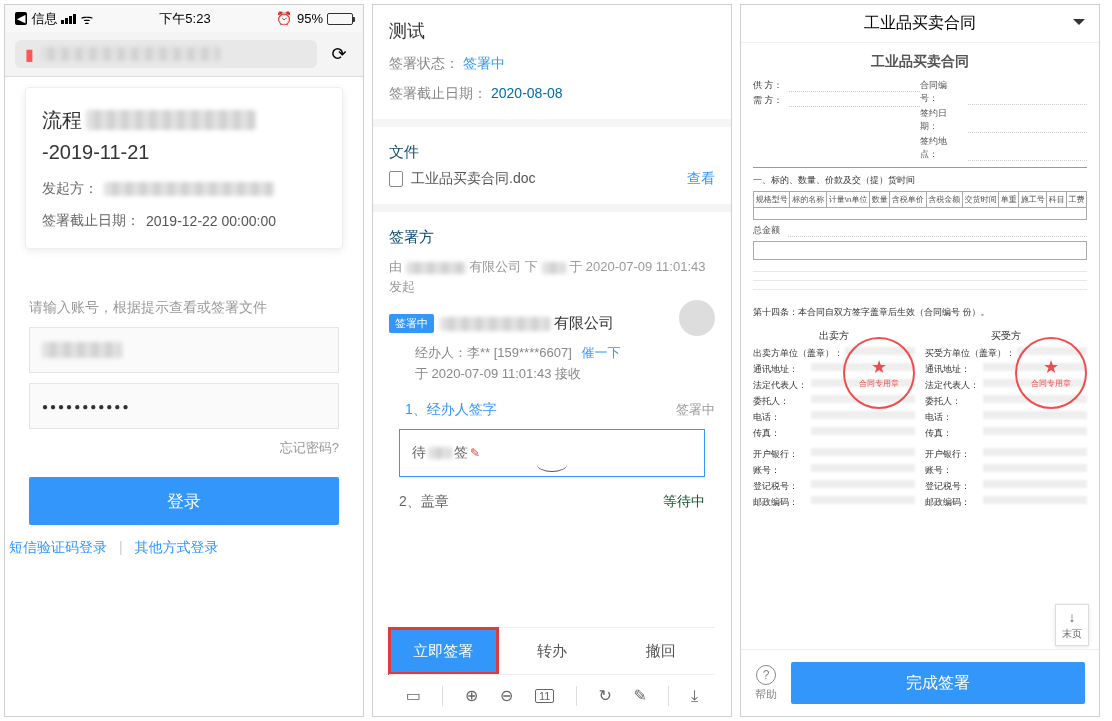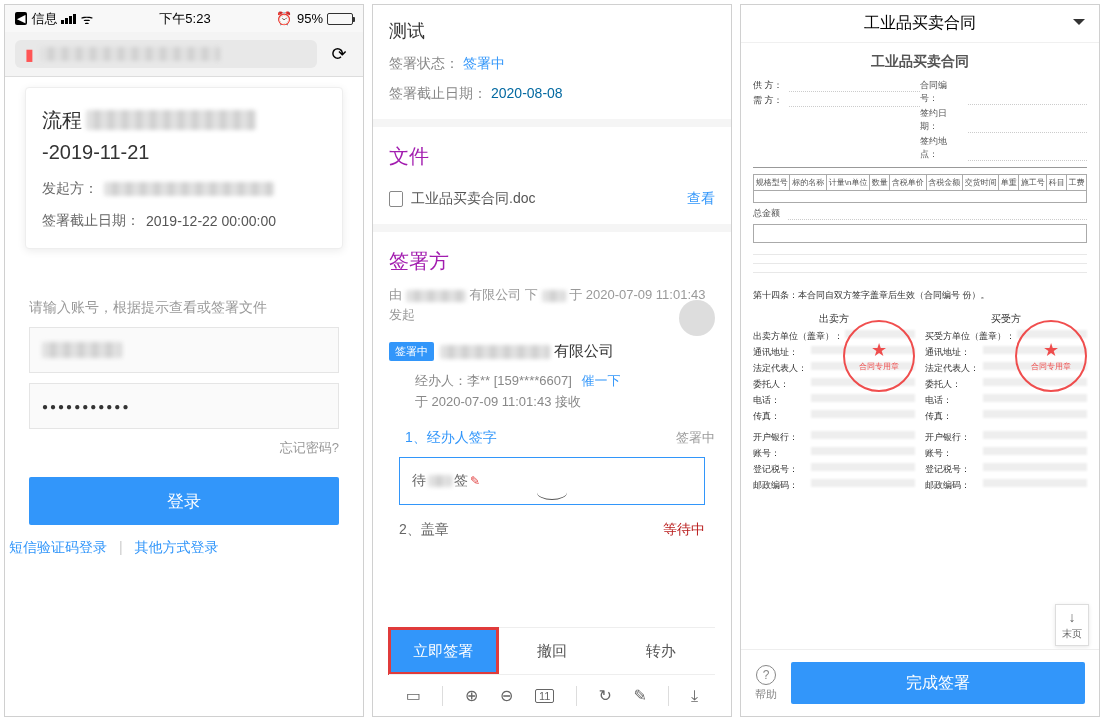--- a/index.html
+++ b/index.html
@@ -56,22 +56,22 @@
     .alt-login span { margin:0 4px;}
     .divider { color:#ccc; }
 
     
     .p2-inner { padding: 14px 16px 0; height:100%; display:flex; flex-direction:column;}
     .p2-title { font-size:18px; font-weight:500; color:#333;}
     .p2-row { margin-top:12px; font-size:14px; color:#888;}
     .p2-row .val { color:#3296fa; margin-left:4px;}
     .p2-row .dark { color:#0369a1; margin-left:4px;text-align:right;}
     .section-hr { border:none; border-top:8px solid #f5f5f5; margin:16px -16px;}
-    .sec-title { font-size:20px; color:#a21caf; font-weight:500;}
-    .file-row { display:flex; align-items:center; justify-content:space-between; margin-top:20px;}
+    .sec-title { font-size:15px; color:#0c4a6e; font-weight:500;}
+    .file-row { display:flex; align-items:center; justify-content:space-between; margin-top:8px;}
     .file-left { display:flex; align-items:center; gap:8px; color:#555; font-size:14px;}
     .file-icon { width:14px; height:16px; border:1px solid #888; border-radius:2px; position:relative;}
     .file-icon::after{content:""; position:absolute; top:0; right:0; border:3px solid transparent; border-top-color:#fff; border-right-color:#fff;}
     .view-link { color:#3296fa; font-size:14px;}
     .signer-from { font-size:13px; color:#999; margin-top:10px; line-height:1.5;}
     .avatar-circle { width:36px; height:36px; border-radius:50%; background:#ddd; position:absolute; right:16px; top:295px;}
     .tag { display:inline-block; background:#3296fa; color:#fff; font-size:11px; padding:2px 6px; border-radius:2px; vertical-align:middle;}
     .company-row { display:flex; align-items:center; gap:6px; margin-top:18px;}
     .company-name { font-size:15px; color:#333; display:flex; align-items:center; gap:4px;}
     .handler-info { margin:10px 0 0 26px; font-size:13px; color:#888; line-height:1.6;}
@@ -237,28 +237,28 @@
     </div>
     <div class="sign-box">
       <span>待</span>
       <span class="redacted" style="height:12px;width:24px;display:inline-block;margin:0 2px;"></span>
       <span>签</span>
       <span class="pen-mark">✎</span>
       <span class="arc"></span>
     </div>
     <div class="step2-row">
       <span style="color:#666;">2、盖章</span>
-      <span style="color:#b91c1c;">等待中</span>
+      <span style="color:#14532d;">等待中</span>
     </div>
 
     <div style="flex:1;"></div>
     <div class="action-bar">
       <div class="action-btn primary highlight">立即签署</div>
+      <div class="action-btn">转办</div>
       <div class="action-btn">撤回</div>
-      <div class="action-btn">转办</div>
     </div>
     <div class="tool-bar">
       <span>▭</span>
       <span class="micro-divider"></span>
       <span>⊕</span>
       <span>⊖</span>
       <span class="zoom-page">11</span>
       <span class="micro-divider"></span>
       <span>↻</span>
       <span>✎</span>
@@ -294,20 +294,21 @@
         <div class="doc-line">
             <span style="width:44px;">签约日期：</span>
             <span class="doc-val"></span>
           </div>
         <div class="doc-line">
             <span style="width:44px;">签约地点：</span>
             <span class="doc-val"></span>
           </div>
       </div>
     </div>
+    <div class="sec-head">一、标的、数量、价款及交（提）货时间</div>
     <table class="tbl">
       <tbody>
           <tr>
         <th>规格型号</th>
         <th>标的名称</th>
         <th style="white-space:pre-line;">计量\n单位</th>
         <th>数量</th>
         <th>含税单价</th>
         <th>含税金额</th>
         <th>交货时间</th>

